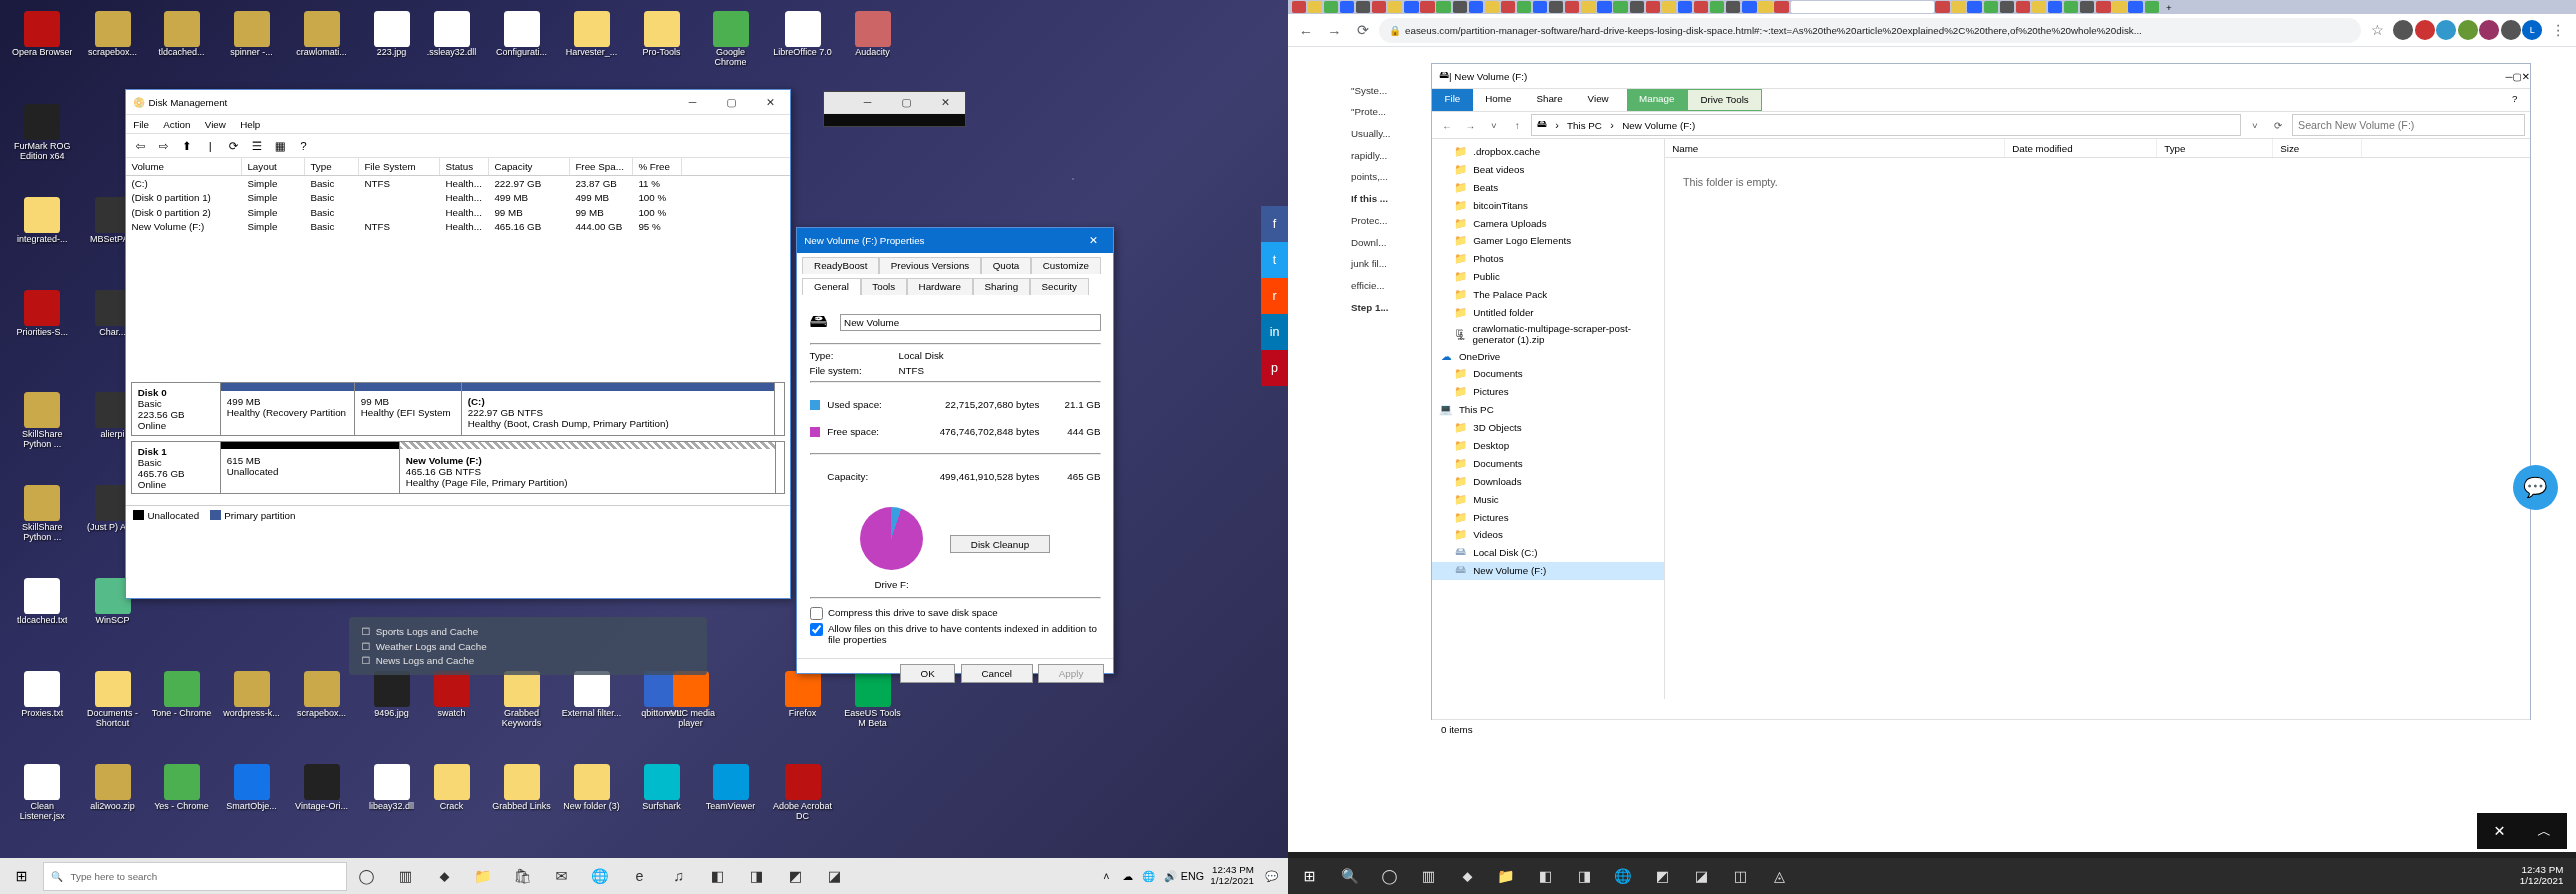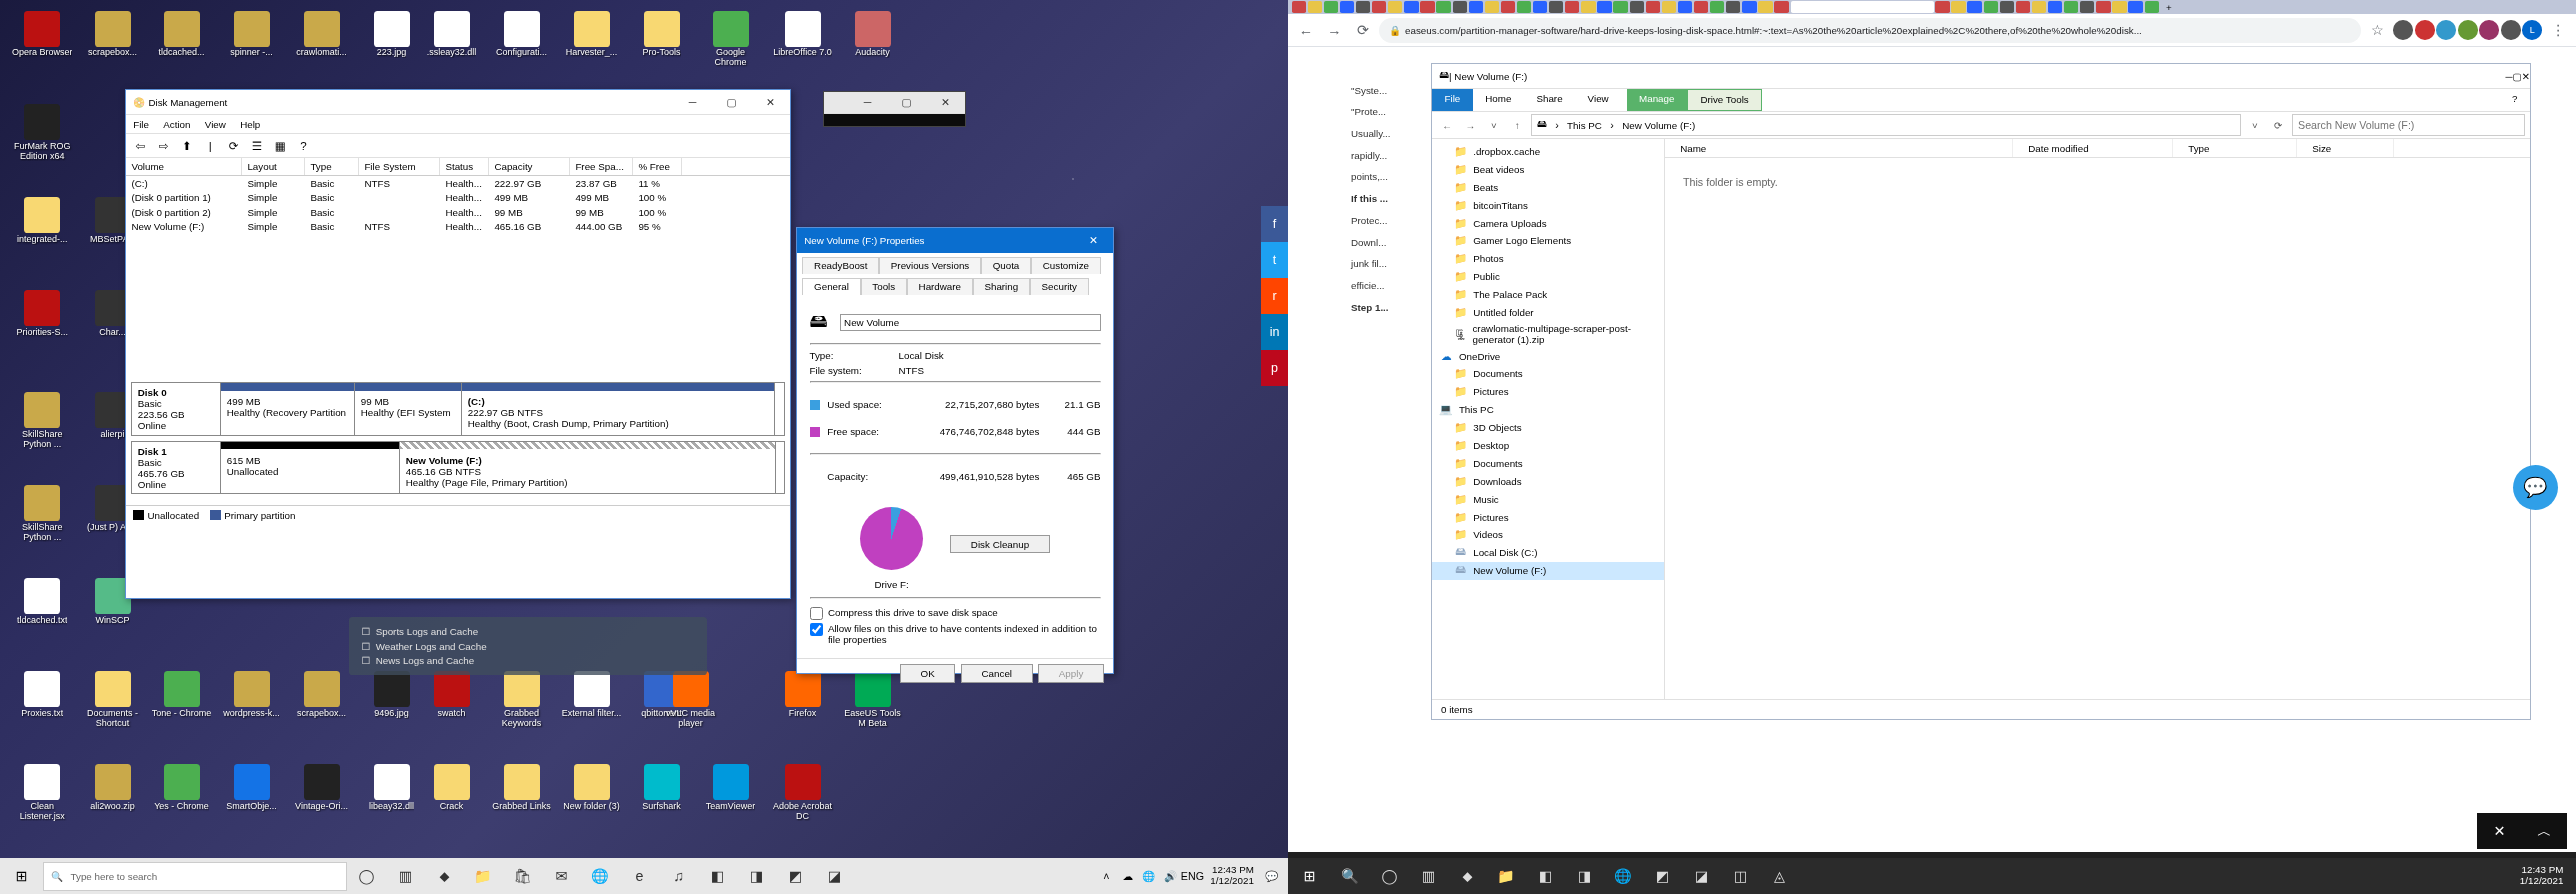--- a/index.html
+++ b/index.html
@@ -106,24 +106,24 @@
 .crumbs{flex:1;height:21.5px;border:0.9px solid #ccc;display:flex;align-items:center;padding:0 5.4px;gap:5.4px;font-size:10.7px;}
 .searchbox{width:233px;height:21.5px;border:0.9px solid #ccc;padding:0 5.4px;color:#888;font-size:10.7px;}
 .exp-body{display:flex;height:calc(100% - 25px - 23px - 27px - 19.7px);}
 .nav-pane{width:233px;border-right:0.9px solid #e0e0e0;overflow-y:auto;padding:3.6px 0;}
 .nit{display:flex;align-items:center;gap:5.4px;padding:1.8px 7.2px;font-size:10.7px;cursor:pointer;}
 .nit .fi{width:14.3px;height:14.3px;display:flex;align-items:center;justify-content:center;font-size:10.7px;}
 .nit.sel{background:#cce8ff;}
 .nit.ind1{padding-left:21.5px}
 .main-pane{flex:1;}
 .cols{display:flex;border-bottom:0.9px solid #e0e0e0;font-size:9.8px;}
-.cols > div{padding:3.6px 7.2px;border-right:0.9px solid #eee;margin-left:8px;}
+.cols > div{padding:3.6px 7.2px;border-right:0.9px solid #eee;}
 .cn{width:340px}.cd{width:152px}.ct{width:116px}.cs{width:89px}
 .empty{padding:18px;color:#666;font-size:10.7px;}
-.status{height:19.7px;border-top:0.9px solid #e0e0e0;padding:1.8px 9px;font-size:9.8px;display:flex;align-items:center;}
+.status{height:19.7px;border-top:0.9px solid #e0e0e0;padding:1.8px 9px;font-size:9.8px;display:flex;align-items:center;margin-top:20px;}
 
 
 .sharebar{position:absolute;left:0;top:206px;width:27px;display:flex;flex-direction:column;}
 .sharebar .sb{height:36px;background:#3b5998;color:#fff;display:flex;align-items:center;justify-content:center;font-size:12.5px;}
 
 .chat-fab{position:absolute;right:18px;top:465px;width:45px;height:45px;border-radius:50%;background:#2f9fe8;display:flex;align-items:center;justify-content:center;color:#fff;font-size:19.7px;}
 
 .scrollup{position:absolute;right:9px;bottom:45px;width:45px;height:36px;background:#111;color:#fff;display:flex;align-items:center;justify-content:center;font-size:14.3px;}
 .xclose{position:absolute;right:54px;bottom:45px;width:45px;height:36px;background:#111;color:#fff;display:flex;align-items:center;justify-content:center;font-size:14.3px;}
 

